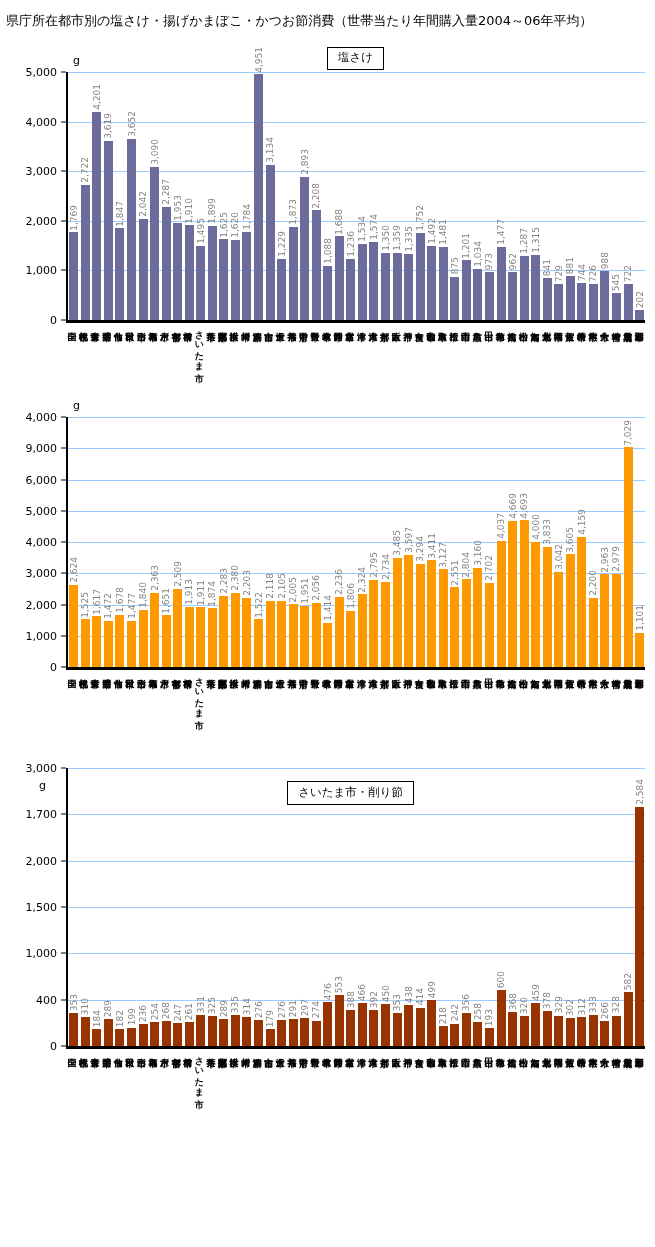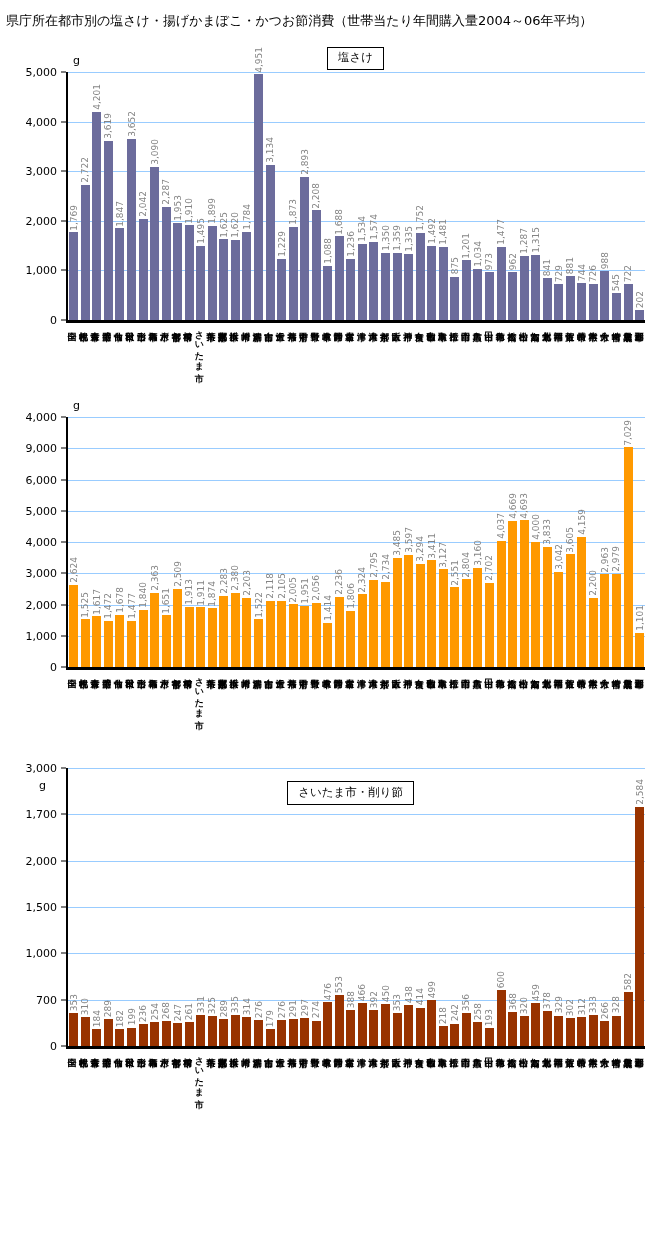--- a/index.html
+++ b/index.html
@@ -902,21 +902,21 @@
           <div class="ylab" style="top: 0%;">3,000</div>
           <div class="ytick" style="top: 0%;"></div>
           <div class="ylab" style="top: 16.6667%;">1,700</div>
           <div class="ytick" style="top: 16.6667%;"></div>
           <div class="ylab" style="top: 33.3333%;">2,000</div>
           <div class="ytick" style="top: 33.3333%;"></div>
           <div class="ylab" style="top: 50%;">1,500</div>
           <div class="ytick" style="top: 50%;"></div>
           <div class="ylab" style="top: 66.6667%;">1,000</div>
           <div class="ytick" style="top: 66.6667%;"></div>
-          <div class="ylab" style="top: 83.3333%;">700</div>
+          <div class="ylab" style="top: 83.3333%;">400</div>
           <div class="ytick" style="top: 83.3333%;"></div>
           <div class="ylab" style="top: 100%;">0</div>
           <div class="ytick" style="top: 100%;"></div>
           <div class="unit-below">g</div>
         </div>
       <div class="plot">
         <span class="title-inside">さいたま市・削り節</span>
       <div class="gridline" style="top: 0%; background: rgb(153, 204, 255);"></div>
           <div class="gridline" style="top: 16.6667%; background: rgb(153, 204, 255);"></div>
           <div class="gridline" style="top: 33.3333%; background: rgb(153, 204, 255);"></div>

